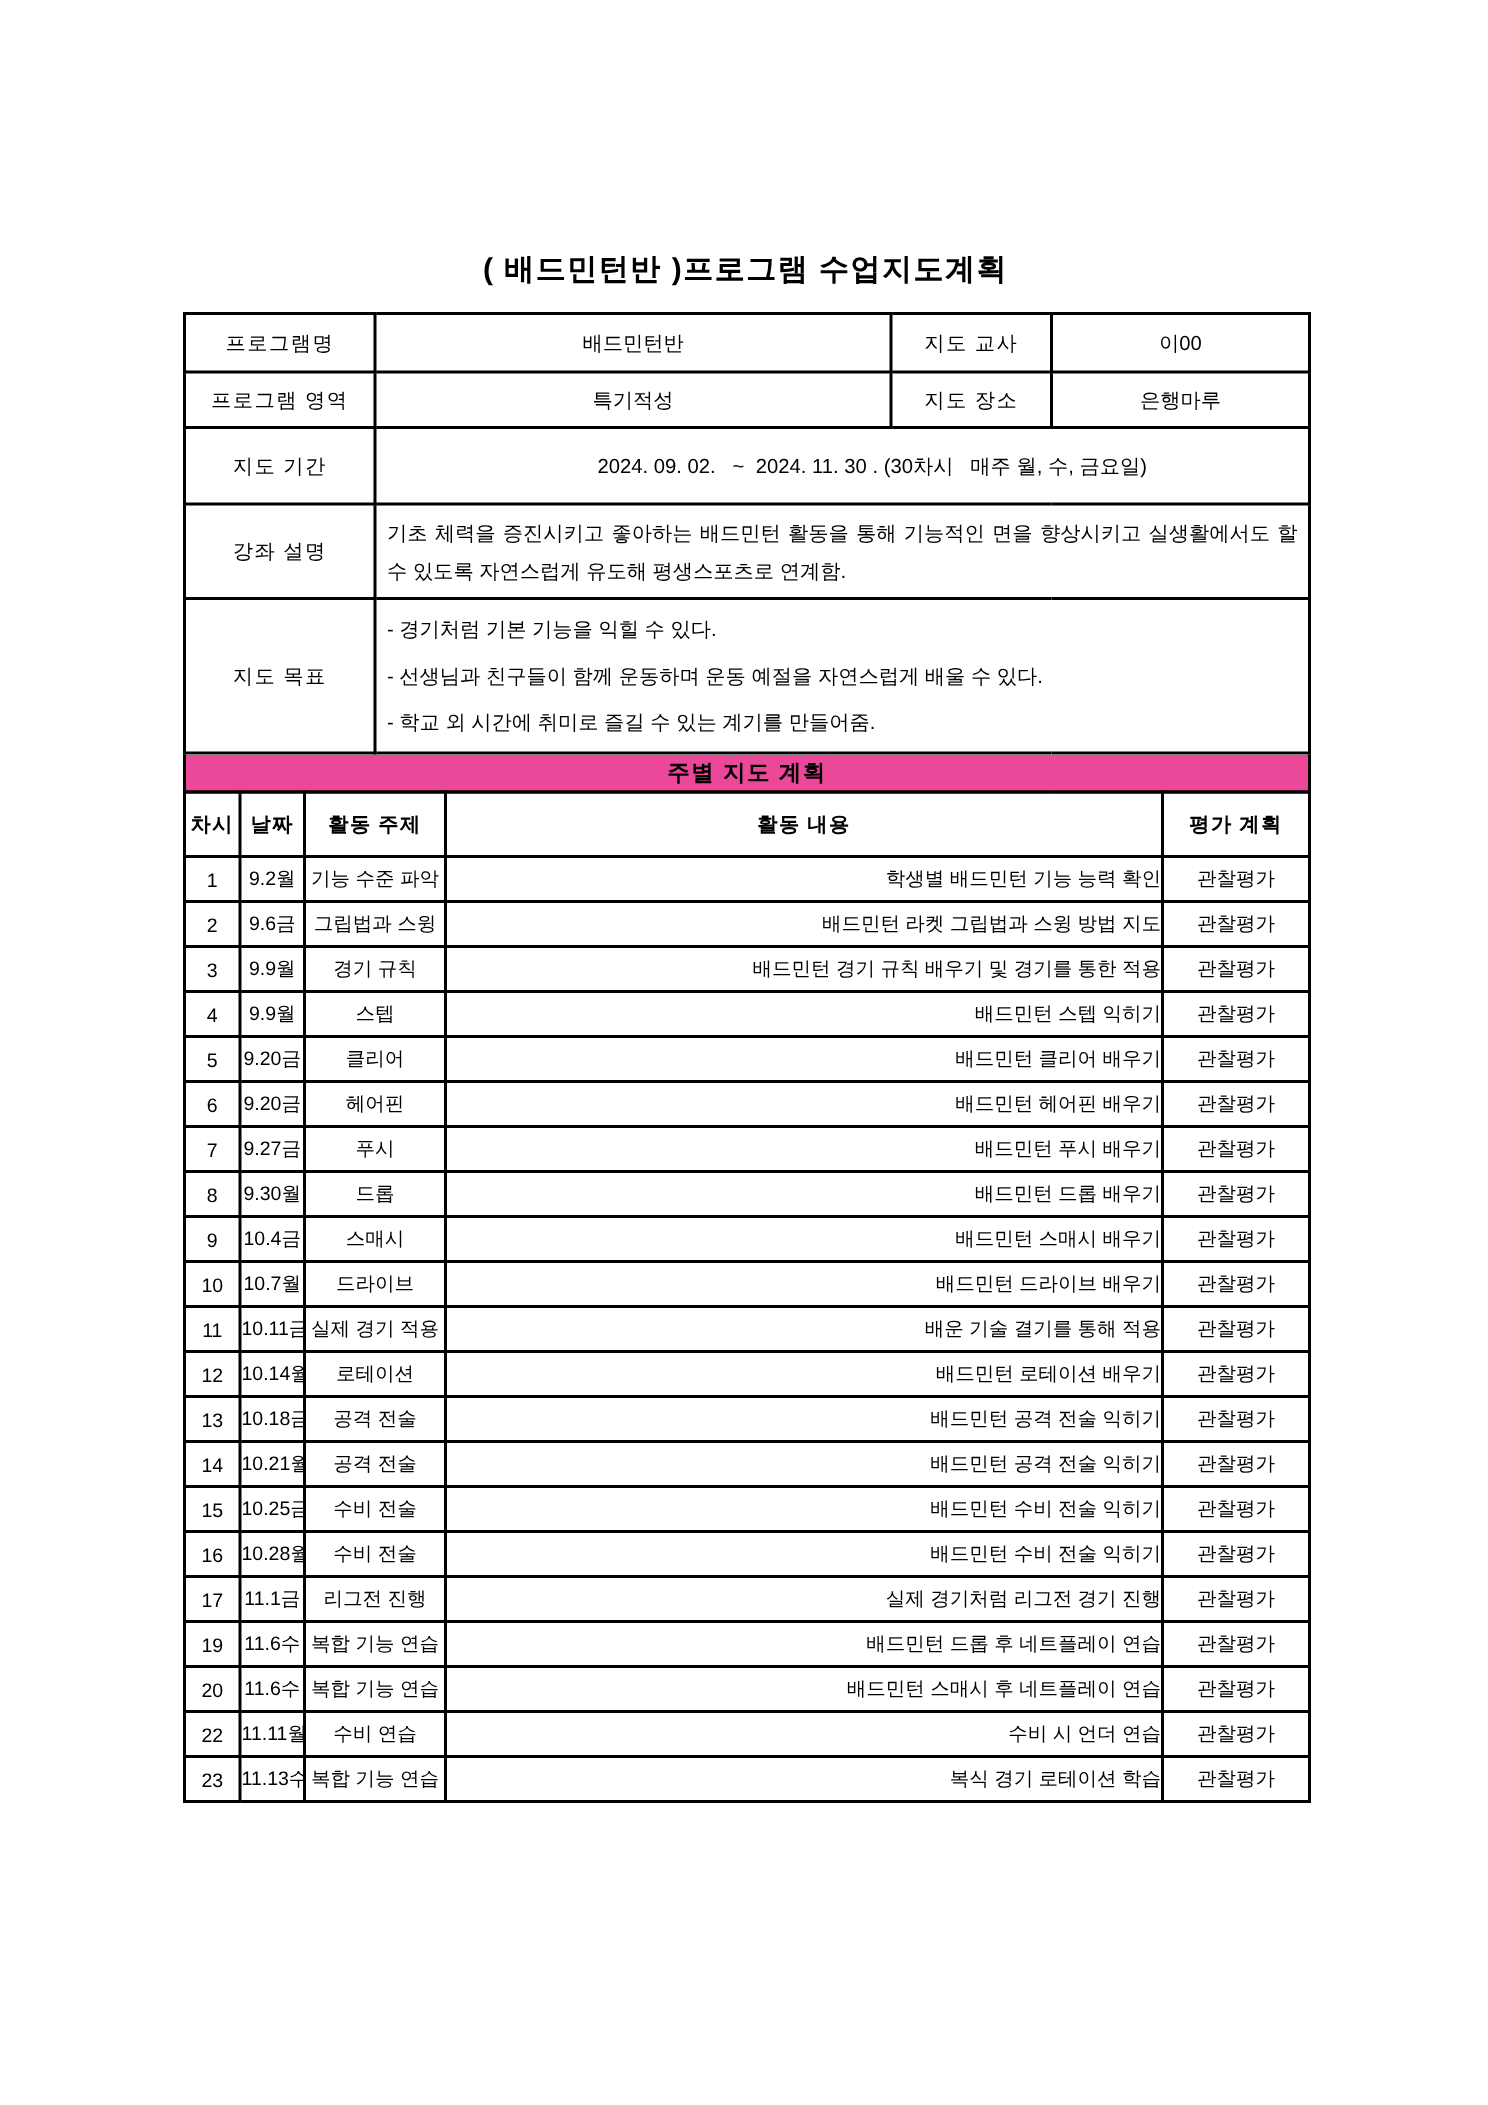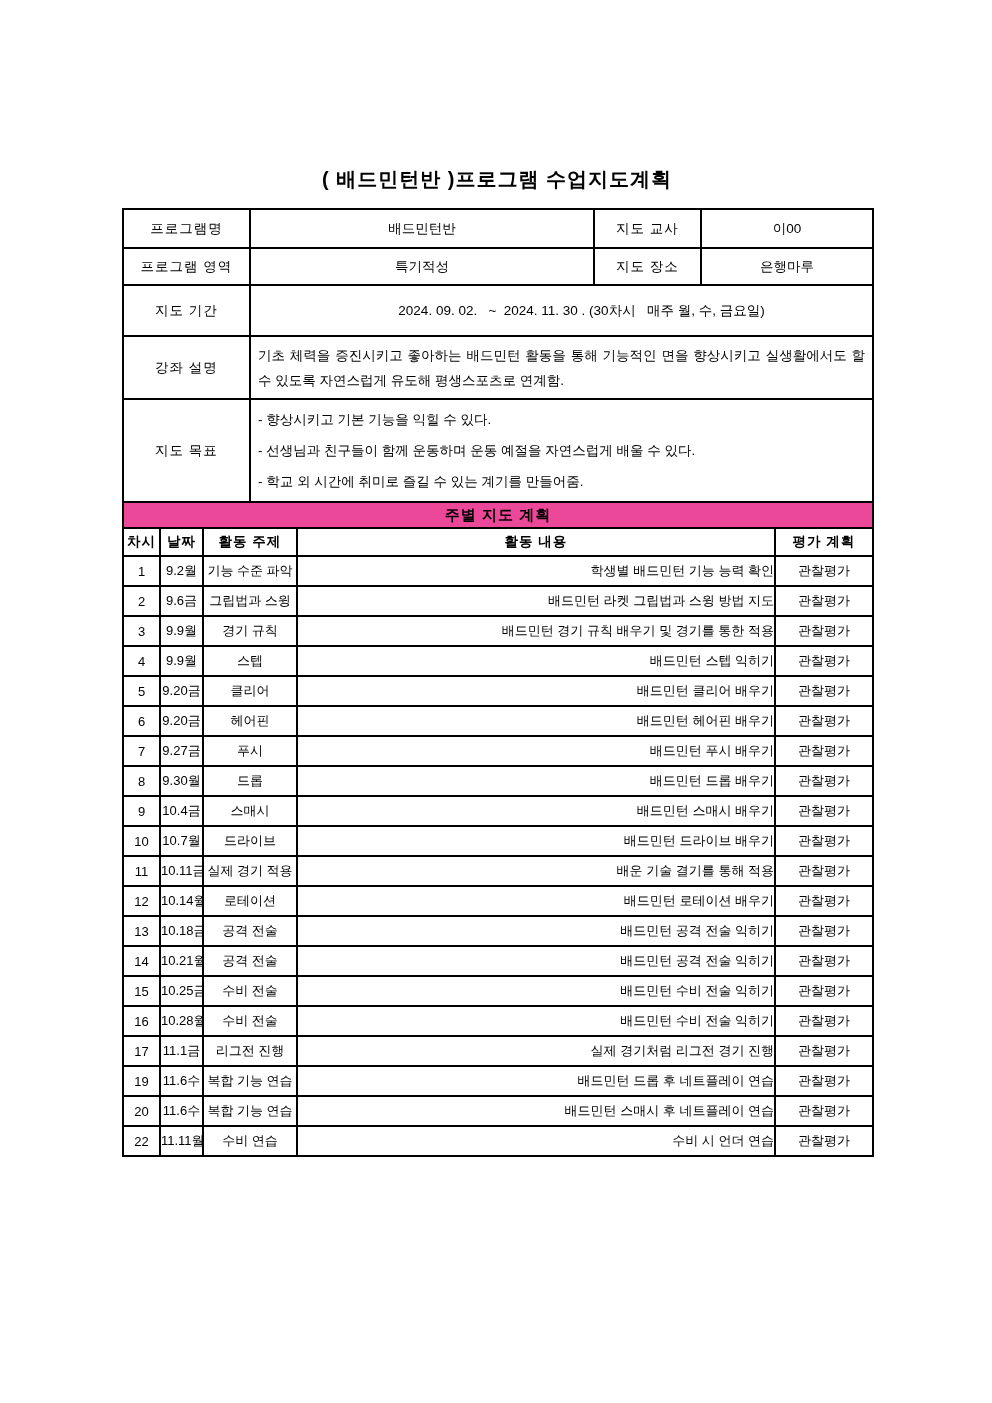--- a/index.html
+++ b/index.html
@@ -63,21 +63,21 @@
   }
   td.goals div { line-height: 31px; white-space: nowrap; }
   td.band {
     background: #ec4899;
     font-weight: bold;
     font-size: 15px;
     letter-spacing: 1px;
   }
   
   #schedule { margin-top: -2px; }
-  #schedule thead tr { height: 28px; }
+  #schedule thead tr { height: 43px; font-family: Liberation Serif, serif; }
   #schedule thead th { font-weight: bold; font-size: 13.5px; letter-spacing: 1px; }
   #schedule tbody tr { height: 30px; }
   #schedule td.c3 {
     text-align: right;
     padding-left: 5px;
     white-space: nowrap;
   }
   #schedule td.c1 { white-space: nowrap; }
 </style>
 </head>
@@ -111,21 +111,21 @@
         <td class="lbl">지도 기간</td>
         <td class="val pre" colspan="3">2024. 09. 02.   ~  2024. 11. 30 . (30차시   매주 월, 수, 금요일)</td>
       </tr>
       <tr class="r-desc">
         <td class="lbl">강좌 설명</td>
         <td class="txt" colspan="3">기초 체력을 증진시키고 좋아하는 배드민턴 활동을 통해 기능적인 면을 향상시키고 실생활에서도 할 수 있도록 자연스럽게 유도해 평생스포츠로 연계함.</td>
       </tr>
       <tr class="r-goal">
         <td class="lbl">지도 목표</td>
         <td class="goals" colspan="3">
-          <div>- 향상시키고 기본 기능을 익힐 수 있다.</div>
+          <div>- 경기처럼 기본 기능을 익힐 수 있다.</div>
           <div>- 선생님과 친구들이 함께 운동하며 운동 예절을 자연스럽게 배울 수 있다.</div>
           <div>- 학교 외 시간에 취미로 즐길 수 있는 계기를 만들어줌.</div>
         </td>
       </tr>
       <tr class="r-band">
         <td class="band" colspan="4">주별 지도 계획</td>
       </tr>
     </tbody>
   </table>
 
@@ -280,16 +280,23 @@
           <td class="c3">배드민턴 스매시 후 네트플레이 연습</td>
           <td class="c4">관찰평가</td>
         </tr>
         <tr>
           <td class="c0">22</td>
           <td class="c1">11.11월</td>
           <td class="c2">수비 연습</td>
           <td class="c3">수비 시 언더 연습</td>
           <td class="c4">관찰평가</td>
         </tr>
+        <tr>
+          <td class="c0">23</td>
+          <td class="c1">11.13수</td>
+          <td class="c2">복합 기능 연습</td>
+          <td class="c3">복식 경기 로테이션 학습</td>
+          <td class="c4">관찰평가</td>
+        </tr>
       </tbody>
   </table>
 
 </div>
 
 </body></html>

